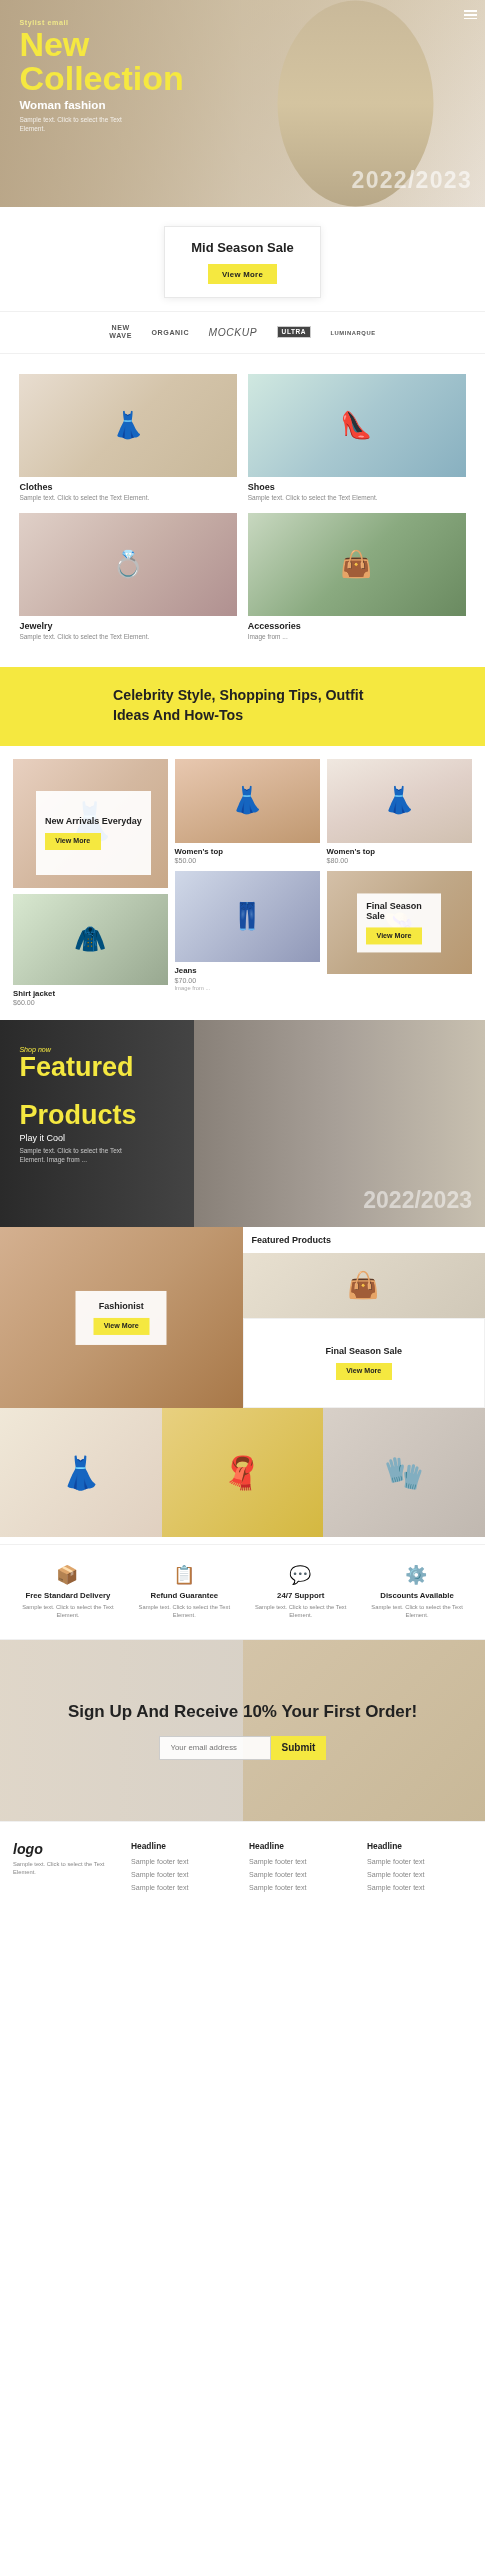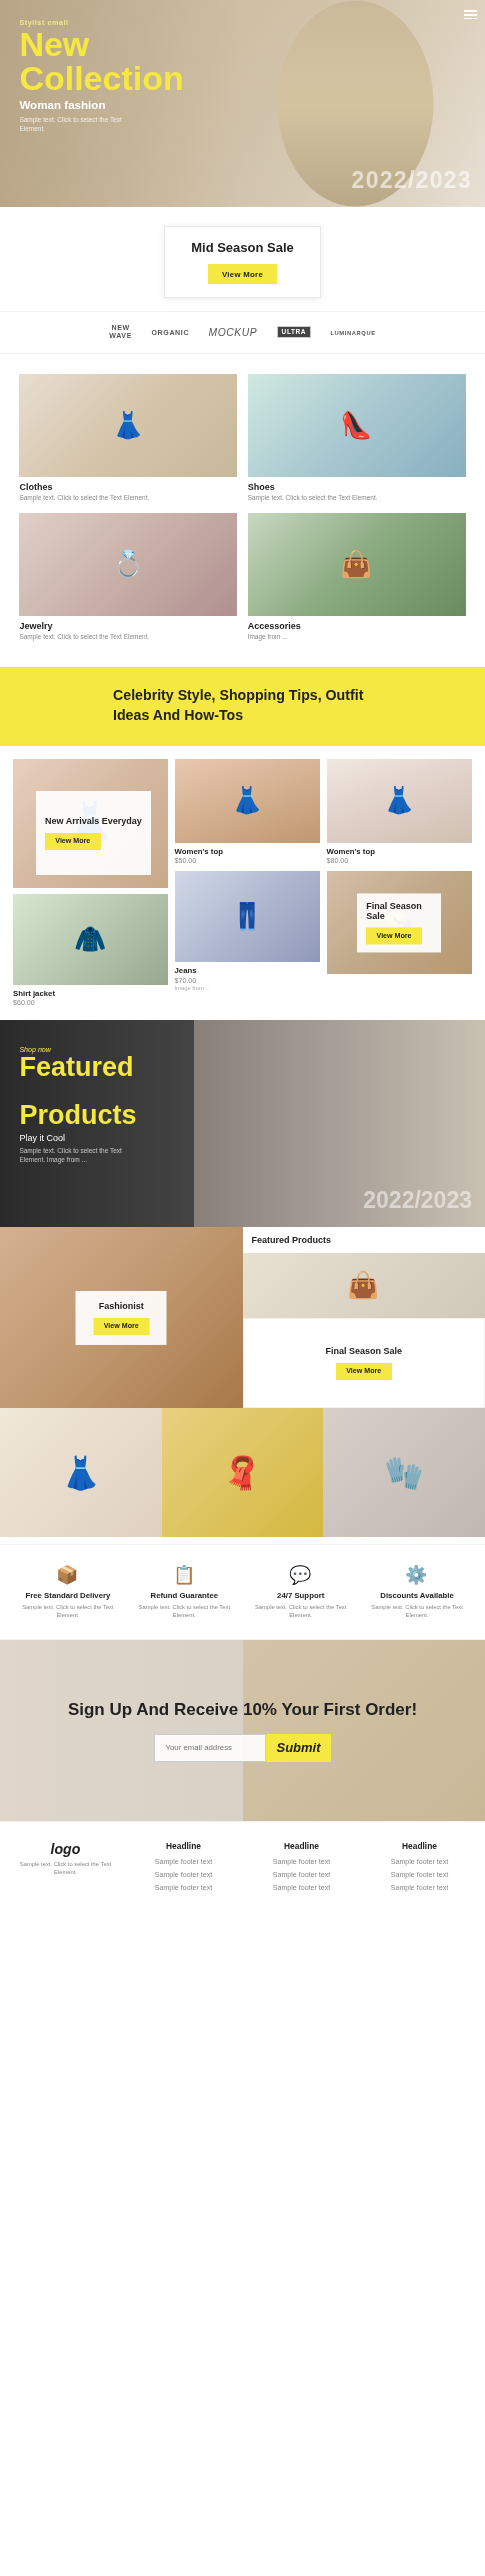--- a/index.html
+++ b/index.html
@@ -220,28 +220,28 @@
     }
     .newsletter-form {
       display: flex; gap: 0; justify-content: center;
     }
     .newsletter-input {
       padding: 6.5px 10.3px; border: 0.6px solid #ccc; outline: none;
       font-size: 7.8px; width: 112px; background: rgba(255,255,255,0.9);
     }
     .newsletter-btn {
       background: #f5e840; border: none; padding: 6.5px 10.3px;
-      font-size: 13px; font-weight: 700; cursor: pointer; color: #222; font-style: italic;
+      font-size: 10px; font-weight: 700; cursor: pointer; color: #222;
     }
 
     
     .footer-section {
       padding: 19.4px 13px 13px;
       display: grid; grid-template-columns: 1fr 1fr 1fr 1fr; gap: 13px;
-      background: #fff; border-top: 0.6px solid #f0f0f0; text-align: center;
+      background: #fff; border-top: 0.6px solid #f0f0f0;
     }
     .footer-logo-area { }
     .footer-logo { font-size: 14.2px; font-weight: 900; color: #222; font-style: italic; }
     .footer-logo-sub { font-size: 5.8px; color: #888; margin-top: 2.6px; line-height: 1.5; }
     .footer-col-title { font-size: 8.4px; font-weight: 700; color: #222; margin-bottom: 5.2px; }
     .footer-col-link { font-size: 7.1px; color: #888; line-height: 1.8; display: block; }
 
     
     .overlay-card-title { font-size: 9px; font-weight: 700; color: #222; margin-bottom: 6.5px; }
     .btn-yellow-sm {

